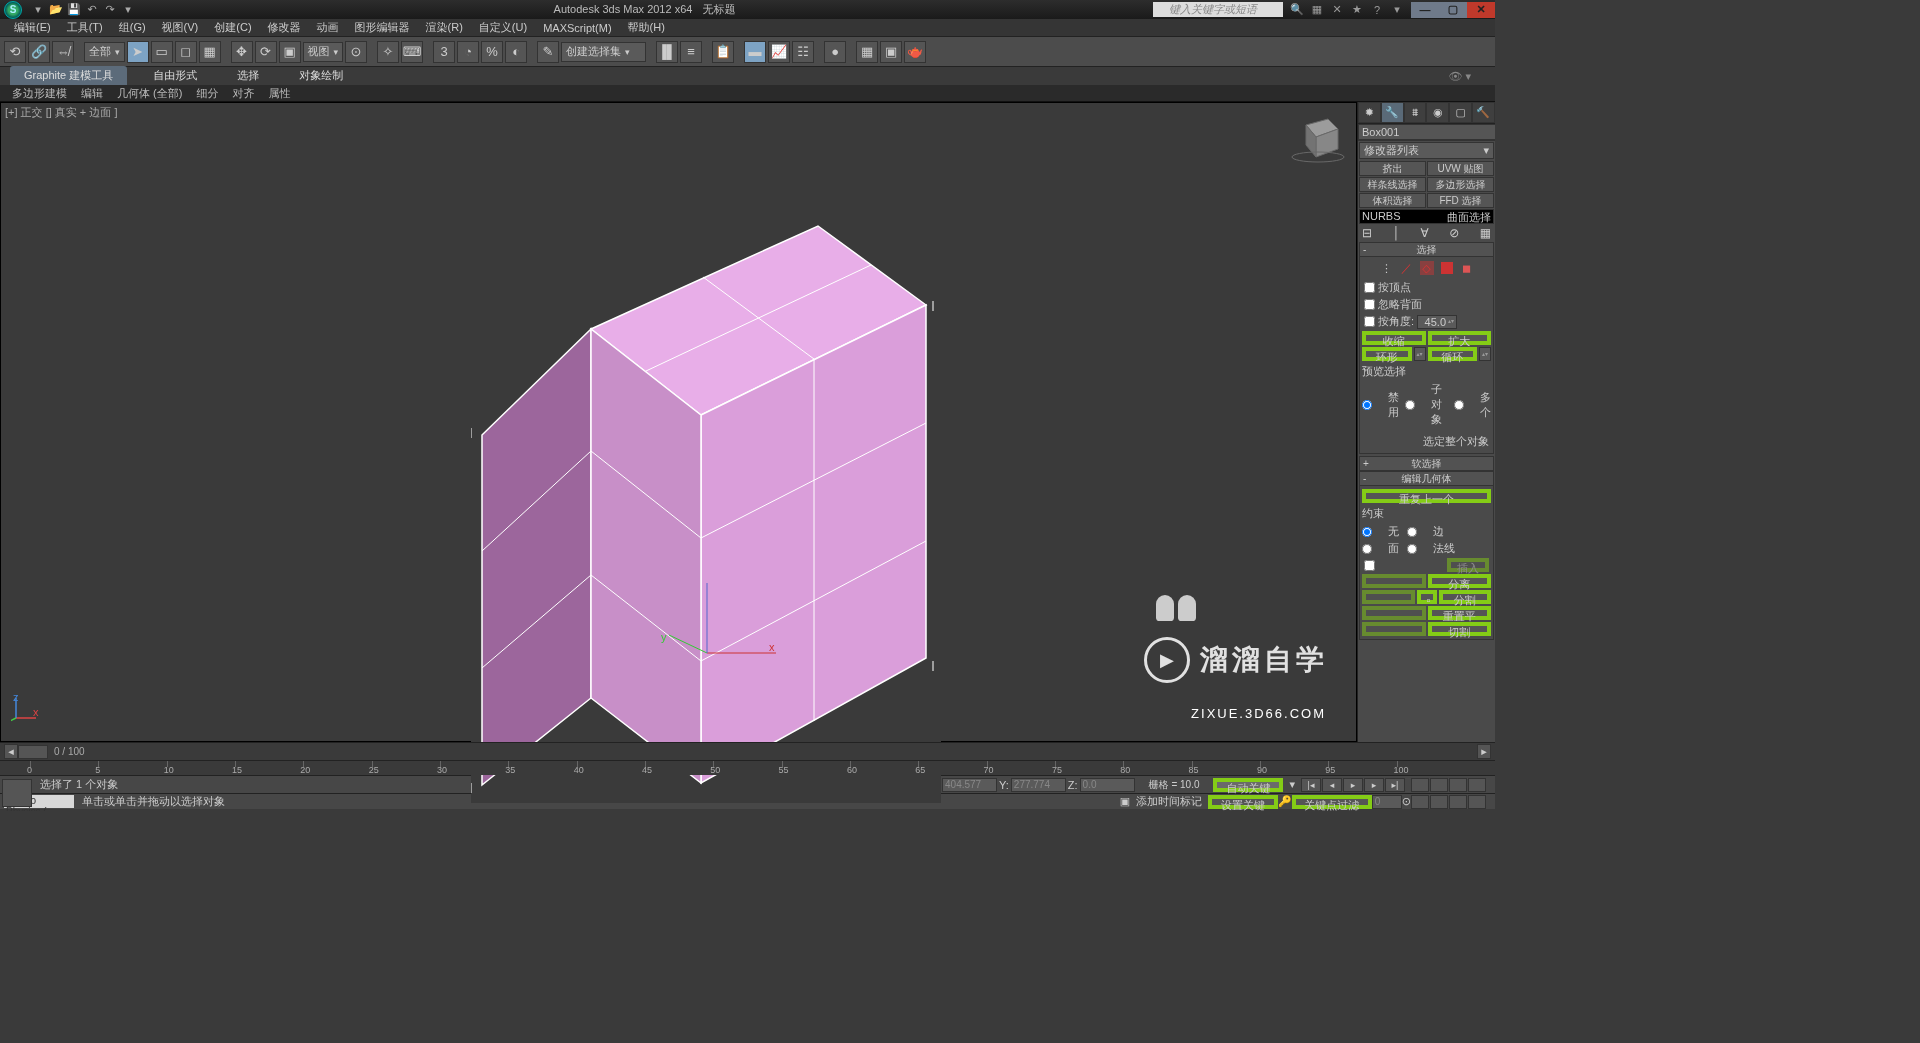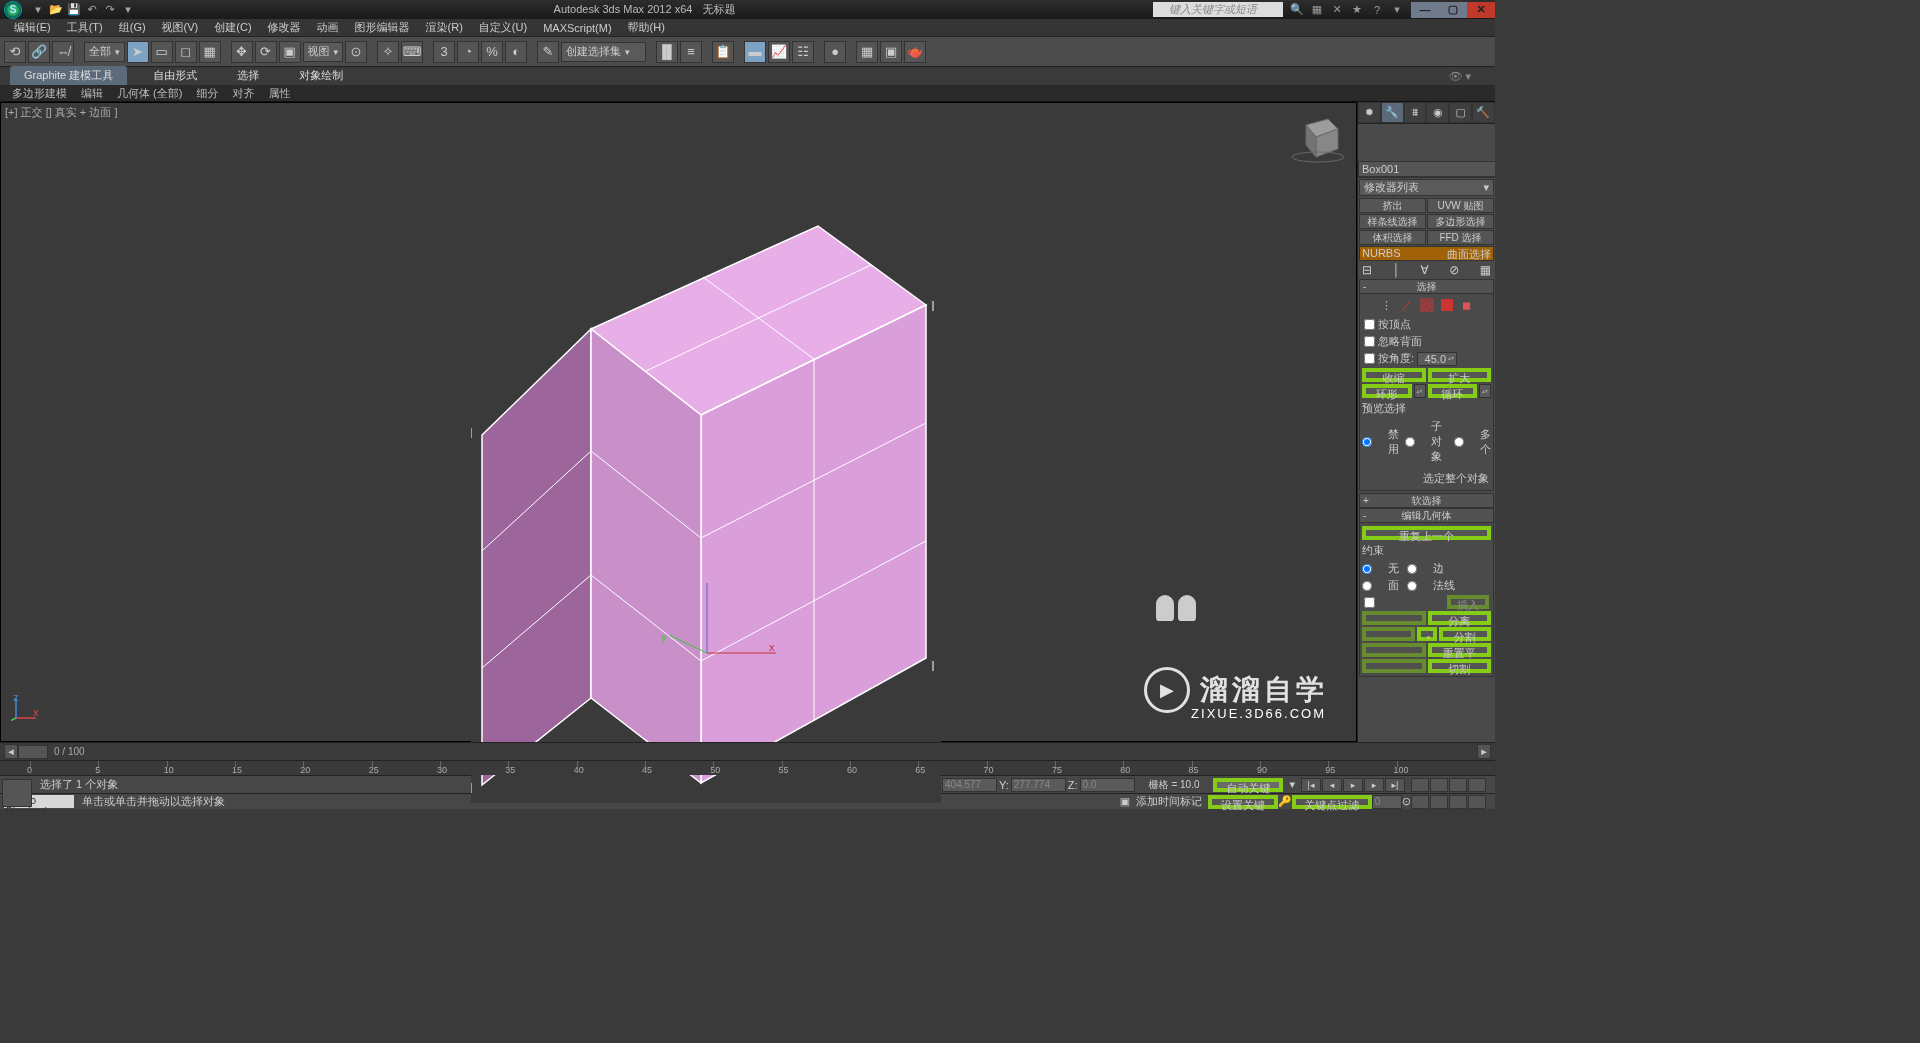--- a/index.html
+++ b/index.html
@@ -47,27 +47,27 @@
 .axis-gizmo { position:absolute; bottom:18px; left:10px; width:30px; height:30px; }
 
 
 .box3d { position:absolute; top:120px; left:470px; }
 
 
 .cmd-panel { width:138px; background:#4a4a4a; border-left:1px solid #222; display:flex; flex-direction:column; font-size:11px; }
 .cmd-tabs { display:flex; height:22px; background:#3f3f3f; border-bottom:1px solid #222; }
 .cmd-tabs div { flex:1; display:flex; align-items:center; justify-content:center; border:1px solid #333; color:#ccc; }
 .cmd-tabs div.active { background:#5a6a78; }
-.obj-name { display:flex; height:17px; background:#eab308; border-bottom:1px solid #333;margin-top:37px; }
+.obj-name { display:flex; height:17px; background:#eab308; border-bottom:1px solid #333; }
 .obj-name input { flex:1; background:#555; border:1px solid #333; color:#ccc; padding:0 3px; font-size:11px; }
 .obj-color { width:14px; background:#d060d0; border:1px solid #333; }
 .mod-dd { height:17px; background:#5a5a5a; border:1px solid #333; color:#ccc; padding:0 4px; display:flex; align-items:center; justify-content:space-between; margin:1px; }
 .mod-btns { display:flex; flex-wrap:wrap; padding:1px; gap:1px; }
 .mod-btns div { flex:1 0 48%; height:15px; background:#555; border:1px solid #333; text-align:center; line-height:13px; color:#ccc; font-size:10px; }
-.nurbs-row { height:15px; background:#a16207; border:1px solid #333; text-align:right; padding:0 2px; margin:0 1px; color:#ccc; font-size:10px; display:flex; justify-content:space-between; }
+.nurbs-row { height:15px; background:#000000; border:1px solid #333; text-align:right; padding:0 2px; margin:0 1px; color:#ccc; font-size:10px; display:flex; justify-content:space-between; }
 .mod-stack { height:95px; background:#4a4a4a; border:1px solid #333; margin:2px 1px; }
 .mod-item { background:#5580b8; color:#fff; padding:1px 4px; display:flex; align-items:center; gap:4px; }
 .mod-item::before { content:"■"; color:#8cf; font-size:8px; }
 .stack-tools { display:flex; justify-content:space-between; padding:2px 4px; height:18px; }
 .stack-tools span { color:#ccc; font-size:12px; }
 
 .rollout-hdr { height:15px; background:#525252; border:1px solid #333; text-align:center; line-height:13px; color:#ccc; margin:0 1px; position:relative; font-size:10px; }
 .rollout-hdr::before { content:"-"; position:absolute; left:3px; }
 .rollout-hdr.plus::before { content:"+"; }
 .rollout-body { background:#4a4a4a; border:1px solid #333; border-top:none; margin:0 1px 2px 1px; padding:2px; font-size:10px; color:#ccc; }
@@ -101,21 +101,21 @@
 .grid-text { margin:16px 8px; color:#ccc; font-size:10px; }
 .play-controls { display:flex; gap:1px; }
 .play-controls div { width:20px; height:14px; background:#555; border:1px solid #333; display:flex; align-items:center; justify-content:center; font-size:9px; }
 .nav-cluster { display:flex; flex-wrap:wrap; width:80px; gap:1px; }
 .nav-cluster div { width:18px; height:14px; background:#555; border:1px solid #333; }
 
 .prompt-bar { height:16px; background:#474747; border-top:1px solid #222; display:flex; align-items:center; padding:0 4px; font-size:11px; color:#ccc; }
 .maxscript-box { width:70px; height:13px; background:#d8d8d8; color:#333; padding:0 2px; font-size:10px; margin-right:8px; }
 
 
-.watermark { position:absolute; bottom:28px; right:28px; display:flex; align-items:center; gap:10px; opacity:0.85; }
+.watermark { position:absolute; bottom:58px; right:28px; display:flex; align-items:center; gap:10px; opacity:0.85; }
 .wm-logo { width:46px; height:46px; border:3px solid #fff; border-radius:50%; display:flex; align-items:center; justify-content:center; }
 .wm-logo::after { content:"▶"; color:#fff; font-size:18px; }
 .wm-text { color:#fff; font-size:28px; font-weight:600; letter-spacing:4px; }
 .wm-sub { position:absolute; bottom:20px; right:30px; color:#fff; font-size:13px; letter-spacing:2px; }
 .wm-fingers { position:absolute; bottom:120px; right:160px; display:flex; gap:4px; }
 .wm-fingers div { width:18px; height:26px; background:#ccc; border-radius:10px 10px 4px 4px; }
 
 </style>
 </head>
 <body>

